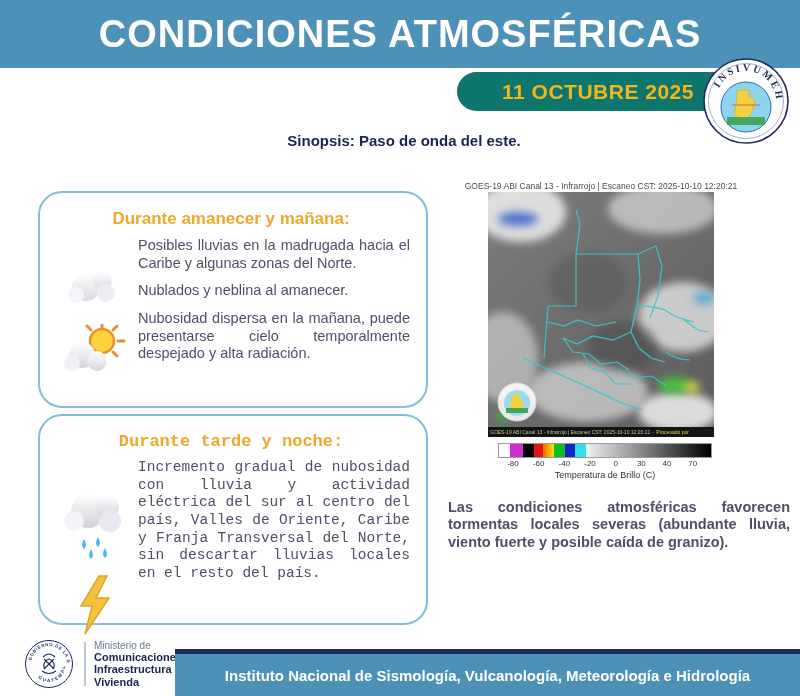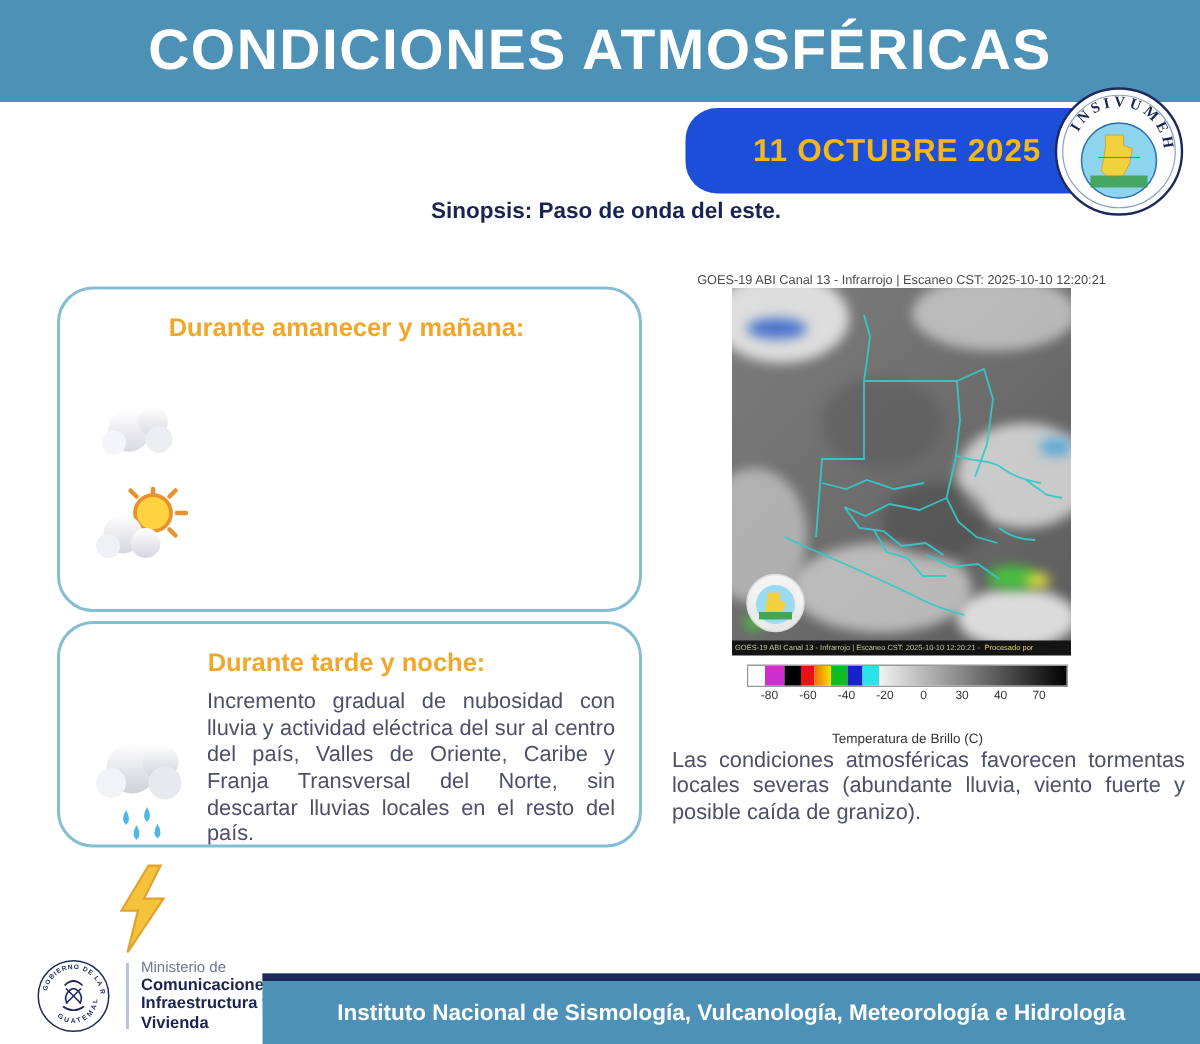--- a/index.html
+++ b/index.html
@@ -4,34 +4,34 @@
 <style>
   html,body{margin:0;padding:0;background:#ffffff;}
   .page{position:relative;width:800px;height:696px;background:#ffffff;overflow:hidden;
         font-family:"Liberation Sans","DejaVu Sans",sans-serif;}
 
   
   .header-band{position:absolute;left:0;top:0;width:800px;height:68px;background:#4d92b6;
                display:flex;align-items:center;justify-content:center;}
   .header-title{color:#ffffff;font-size:38px;font-weight:800;letter-spacing:1px;
                 font-family:"Liberation Sans",sans-serif;}
-  .date-badge{position:absolute;left:457px;top:72px;width:282px;height:57px;background:#1d4ed8;
+  .date-badge{position:absolute;left:457px;top:72px;width:282px;height:39px;background:#0f766e;
               border-radius:21px 10px 10px 21px;display:flex;align-items:center;justify-content:center;}
   .date-badge span{color:#f3b71e;font-size:21px;font-weight:800;letter-spacing:.5px;}
   .insivumeh-logo{position:absolute;left:702px;top:57px;width:88px;height:88px;z-index:3;}
 
   
   .synopsis{position:absolute;left:4px;top:132px;width:800px;text-align:center;
             color:#1b2350;font-size:15px;font-weight:700;}
 
   
   .card{position:absolute;left:38px;width:390px;background:#ffffff;
         border:2px solid #85bdd3;border-radius:24px;box-sizing:border-box;padding:14px 16px 10px 12px;}
   .card-1{top:191px;height:217px;}
-  .card-2{top:414px;height:151px;}
+  .card-2{top:414px;height:211px;font-family:Liberation Mono, monospace;}
   .card-grid{display:flex;}
   .icon-col{width:86px;flex:0 0 86px;display:flex;flex-direction:column;align-items:center;
             justify-content:flex-start;gap:6px;padding-top:26px;}
   .text-col{flex:1;}
   .card-title{color:#f0a72a;font-size:17px;font-weight:800;text-align:center;margin:2px 0 8px 0;}
   .card-p{color:#4d5069;font-size:14.5px;line-height:1.22;text-align:justify;margin:0 0 10px 0;}
 
   
   .sat-caption{position:absolute;left:448px;top:181px;width:306px;text-align:center;
                color:#4a4a4a;font-size:8.5px;}
@@ -44,25 +44,25 @@
   .sat-bottombar .c1{color:#b9c98c;font-size:5px;}
   .sat-bottombar .c2{color:#e8d44d;font-size:5px;margin-left:3px;}
   .sat-watermark{position:absolute;left:8px;bottom:14px;width:42px;height:42px;}
 
   
   .colorbar-wrap{position:absolute;left:498px;top:443px;width:214px;}
   .colorbar{display:flex;width:214px;height:15px;border:1px solid #999;box-sizing:border-box;}
   .cb-seg{height:100%;}
   .cb-ticks{position:relative;height:10px;margin-top:1px;}
   .cb-tick{position:absolute;transform:translateX(-50%);font-size:8px;color:#333;}
-  .cb-label{text-align:center;font-size:9px;color:#333;margin-top:18px;}
+  .cb-label{text-align:center;font-size:9px;color:#333;margin-top:1px;}
 
   
   .advisory{position:absolute;left:448px;width:342px;color:#4d5069;font-size:14.5px;
-            line-height:1.22;text-align:justify;}
+            line-height:1.22;text-align:justify;font-weight:bold;}
   .advisory-1{top:484px;}
   .advisory-2{top:547px;}
 
   
   .ministry{position:absolute;left:24px;top:639px;display:flex;align-items:center;}
   .ministry-seal{width:50px;height:50px;flex:0 0 50px;}
   .ministry-divider{width:2px;height:44px;background:#b9c4d6;margin:0 8px 0 10px;}
   .ministry-text{line-height:1.1;}
   .ministry-line1{color:#6b7894;font-size:10px;font-weight:400;}
   .ministry-bold{color:#1b2350;font-size:11px;font-weight:700;}
@@ -134,20 +134,25 @@
                 <line x1="51" y1="31" x2="55" y2="35"></line>
               <line x1="29" y1="9" x2="25" y2="5"></line>
             </g>
             <circle cx="40" cy="20" r="12" fill="#ffd23f" stroke="#e8912d" stroke-width="2.5"></circle>
             <circle cx="20" cy="34" r="13" fill="url(#cl2)"></circle>
             <circle cx="35" cy="40" r="10" fill="url(#cl2)"></circle>
             <circle cx="10" cy="42" r="8" fill="#f0f1f4"></circle>
           </svg>
         </span>
       </div>
+      <div class="text-col">
+        <p class="card-p">Posibles lluvias en la madrugada hacia el Caribe y algunas zonas del Norte.</p>
+        <p class="card-p">Nublados y neblina al amanecer.</p>
+        <p class="card-p">Nubosidad dispersa en la mañana, puede presentarse cielo temporalmente despejado y alta radiación.</p>
+      </div>
     </div>
   </div>
 
   <div class="card card-2">
     <div class="card-title">Durante tarde y noche:</div>
     <div class="card-grid">
       <div class="icon-col">
         <span>
           <svg width="70" height="78" viewBox="0 0 70 78">
             <defs>

